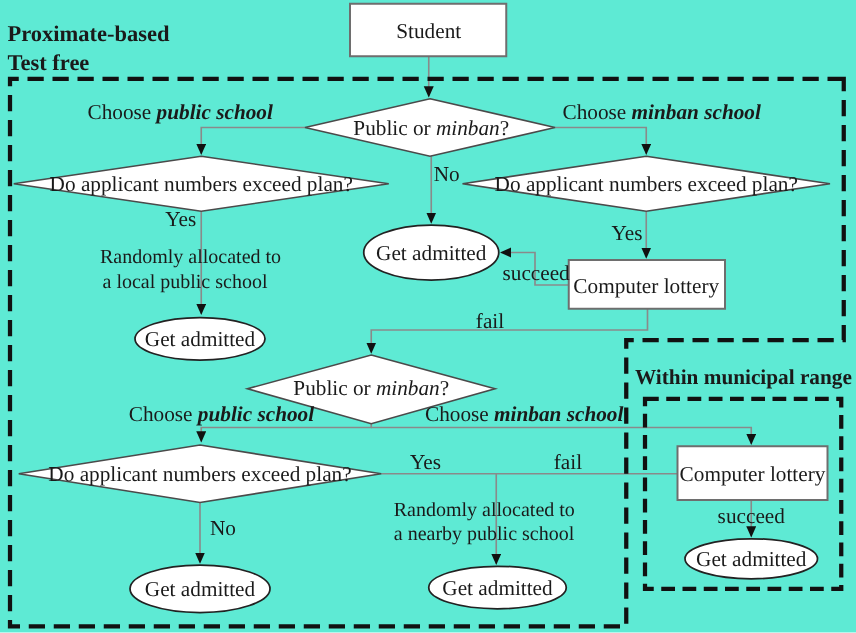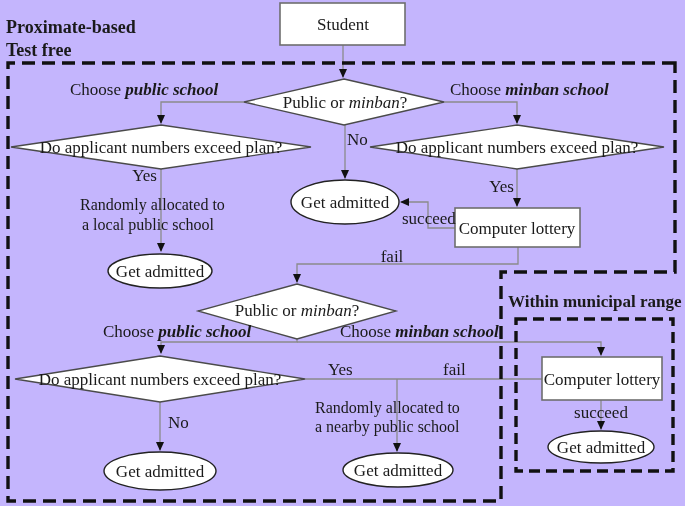--- a/index.html
+++ b/index.html
@@ -1,16 +1,16 @@
 <!DOCTYPE html>
 <html><head>
 <meta charset="utf-8">
 <style>
   html,body{margin:0;padding:0;background:#ffffff;}
-  #stage{position:relative;width:685px;height:506px;background:#c4b5fd;overflow:hidden;}
+  #stage{position:relative;width:685px;height:506px;background:#5eead4;overflow:hidden;}
   svg{display:block;}
   text, tspan{ font-family:"Liberation Serif", serif; fill:#1a1a1a; }
   .t   { font-size:17px; }
   .t16 { font-size:16px; }
   .title{ font-size:18px; font-weight:bold; }
   .bold{ font-weight:bold; }
   .ital{ font-style:italic; }
   .bi  { font-weight:bold; font-style:italic; }
   .mid { text-anchor:middle; }
   .end { text-anchor:end; }

